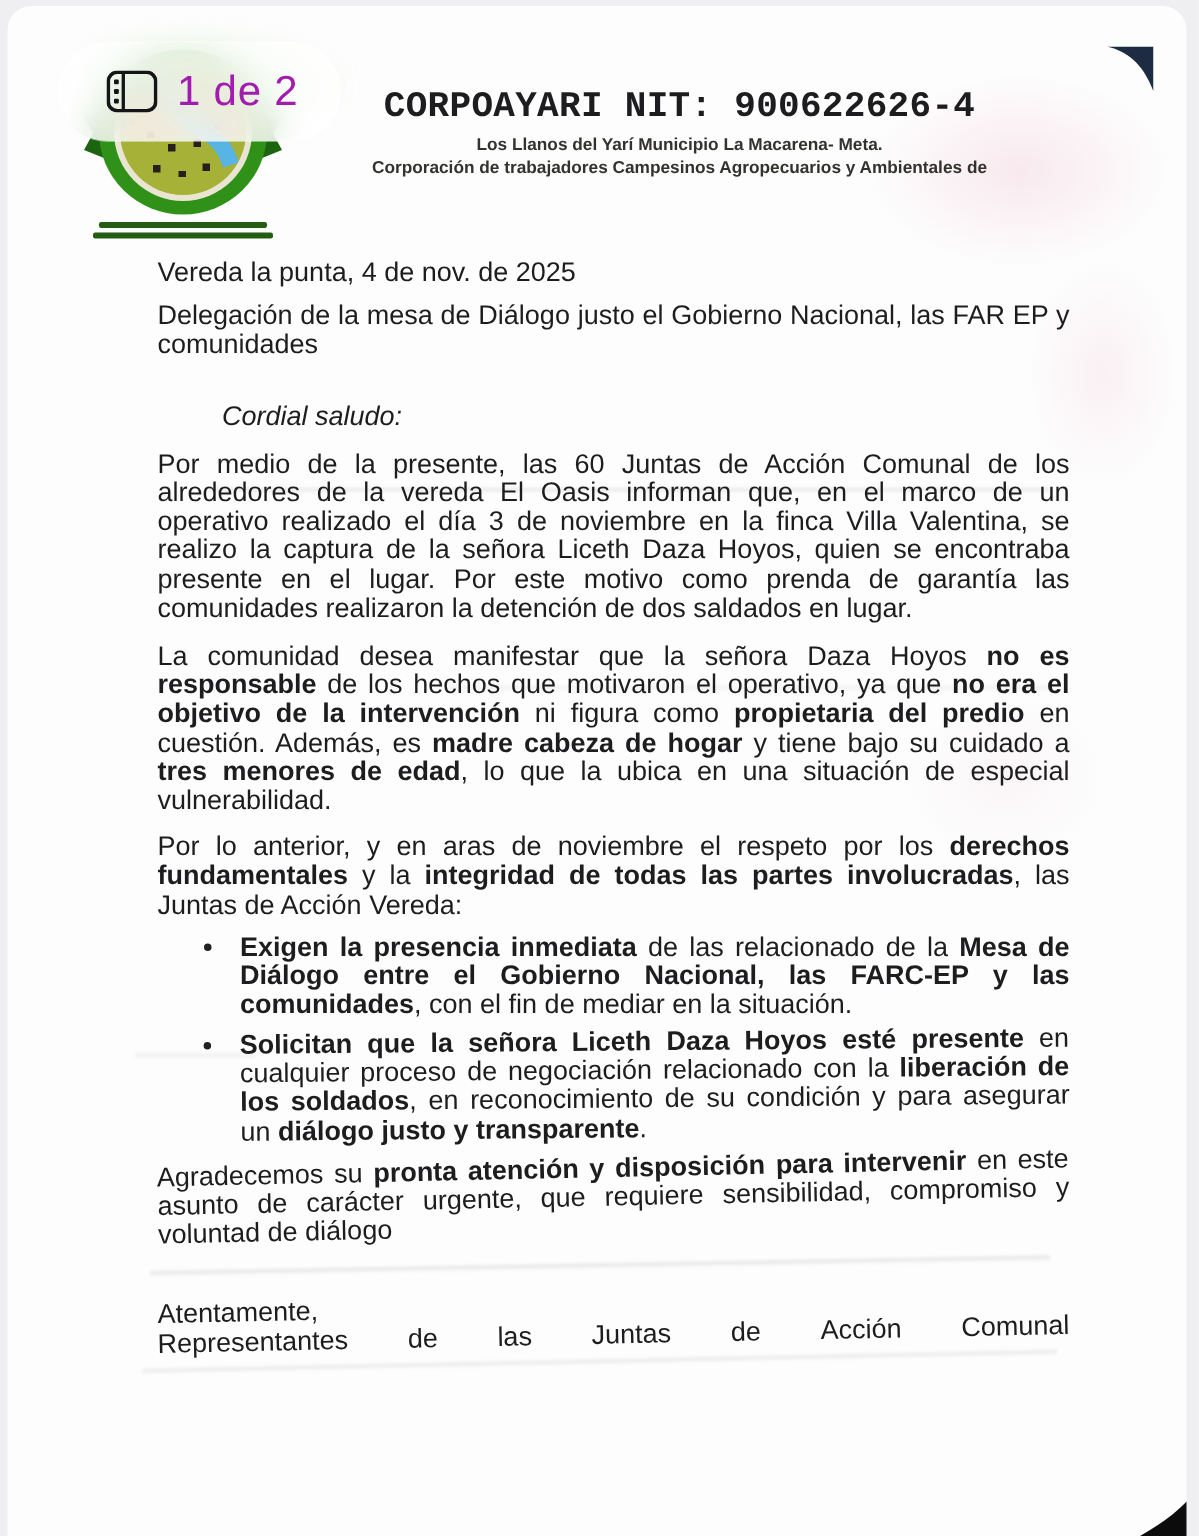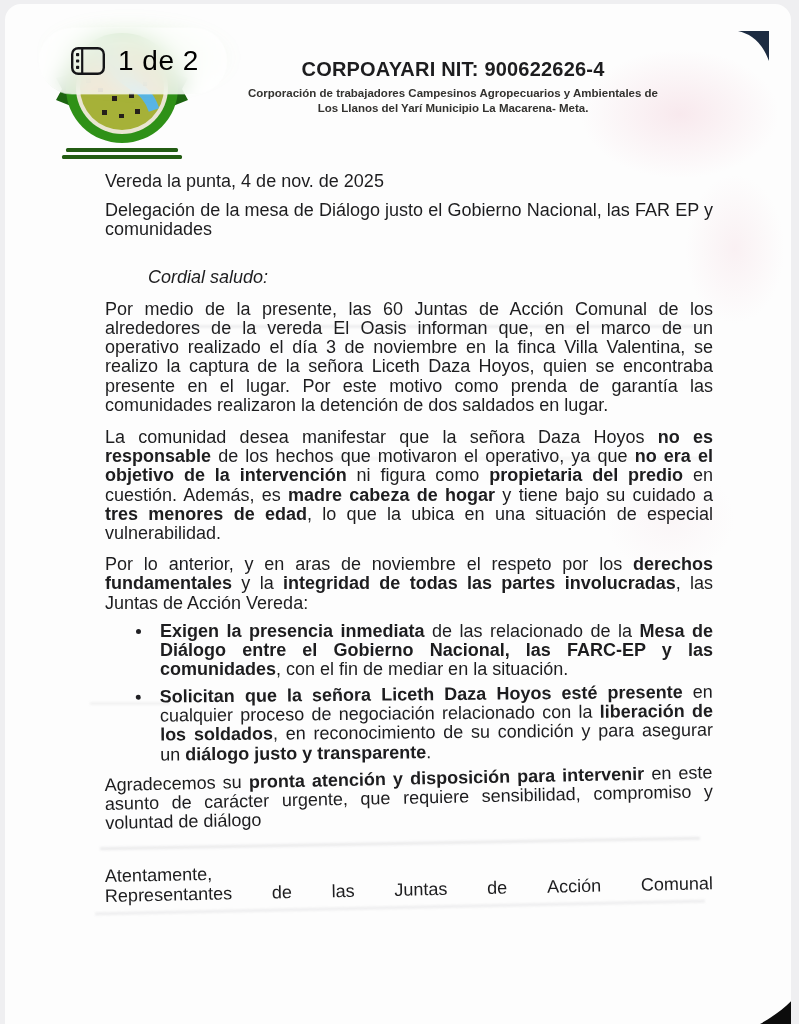--- a/index.html
+++ b/index.html
@@ -23,33 +23,33 @@
   .streak { position:absolute; height:3px; filter:blur(1.2px); pointer-events:none; }
   .s1 { left:135px; top:321px; width:560px; background:rgba(110,110,118,.10); }
   .s2 { left:295px; top:453px; width:400px; background:rgba(110,110,118,.07); }
   .s3 { left:95px;  top:838px; width:600px; background:rgba(110,110,118,.12); transform:rotate(-1deg); }
   .s4 { left:90px;  top:902px; width:610px; background:rgba(110,110,118,.10); transform:rotate(-1.2deg); }
   .s5 { left:85px;  top:698px; width:80px;  background:rgba(110,110,118,.08); }
 
   
   .logo { position:absolute; left:47px; top:22px; width:140px; height:140px; z-index:1; }
   .header-text { position:absolute; left:223px; top:54px; width:450px; text-align:center; z-index:0; }
-  .header-title { font-size:20px; font-weight:700; color:var(--ink,#1d1d1f); letter-spacing:.2px; }
+  .header-title { font-size:24px; font-weight:700; color:var(--ink,#1d1d1f); letter-spacing:.2px;font-family:Liberation Mono, monospace; }
   .header-sub { margin-top:5px; font-size:11.5px; font-weight:700; color:#33322f; line-height:15px; }
 
   
   .badge-blob { position:absolute; left:55px; top:26px; width:175px; height:56px; z-index:2;
     background:radial-gradient(ellipse at 40% 60%, rgba(110,190,70,.55), rgba(110,190,70,0) 72%);
     filter:blur(10px); border-radius:50%; }
   .page-badge { position:absolute; left:39px; top:28px; height:66px; z-index:3;
     display:flex; align-items:center; gap:13px; padding:0 28px 0 32px;
     background:rgba(255,255,255,.80); border-radius:33px;
     -webkit-backdrop-filter:blur(10px); backdrop-filter:blur(10px);
     box-shadow:0 0 0 .5px rgba(255,255,255,.6); }
-  .page-badge .label { font-size:28px; color:#000000; letter-spacing:.5px; white-space:nowrap; }
+  .page-badge .label { font-size:28px; color:#a21caf; letter-spacing:.5px; white-space:nowrap; }
 
   
   .letter { position:absolute; left:100px; top:168px; width:608px; color:var(--ink,#1d1d1f);
     font-size:18px; line-height:19.2px; }
   .date-line { white-space:nowrap; }
   .recipient-label { margin-top:42px; }
   .recipient-l1 { margin-top:10px; text-align:justify; text-align-last:justify; }
   .recipient-l2 { }
   .salutation { margin-top:28px; font-style:italic;margin-left:43px; }
   .para { margin-top:13px; text-align:justify; }
@@ -117,22 +117,22 @@
       </g>
       <g style="fill:var(--logo-banner-green,#235c13)">
         <rect x="14" y="122" width="112" height="4" rx="1.5"></rect>
         <rect x="10" y="129" width="120" height="4" rx="1.5"></rect>
       </g>
     </svg>
 
     <div class="header-text">
       <div class="header-title">CORPOAYARI NIT: 900622626-4</div>
       <div class="header-sub">
+        <div>Los Llanos del Yarí Municipio La Macarena- Meta.</div>
         <div>Corporación de trabajadores Campesinos Agropecuarios y Ambientales de</div>
-        <div>Los Llanos del Yarí Municipio La Macarena- Meta.</div>
       </div>
     </div>
 
     <div class="letter">
       <div class="date-line">Vereda la punta, 4 de nov. de 2025</div>
       <div class="recipient-l1">Delegación de la mesa de Diálogo justo el Gobierno Nacional, las FAR EP y</div>
       <div class="recipient-l2">comunidades</div>
       <div class="salutation">Cordial saludo:</div>
 
       <div class="para p1"><span>Por medio de la presente, las 60 Juntas de Acción Comunal de los alrededores de la vereda El Oasis informan que, en el marco de un operativo realizado el día 3 de noviembre en la finca Villa Valentina, se realizo la captura de la señora Liceth Daza Hoyos, quien se encontraba presente en el lugar. Por este motivo como prenda de garantía las comunidades realizaron la detención de dos saldados en lugar.</span></div>

